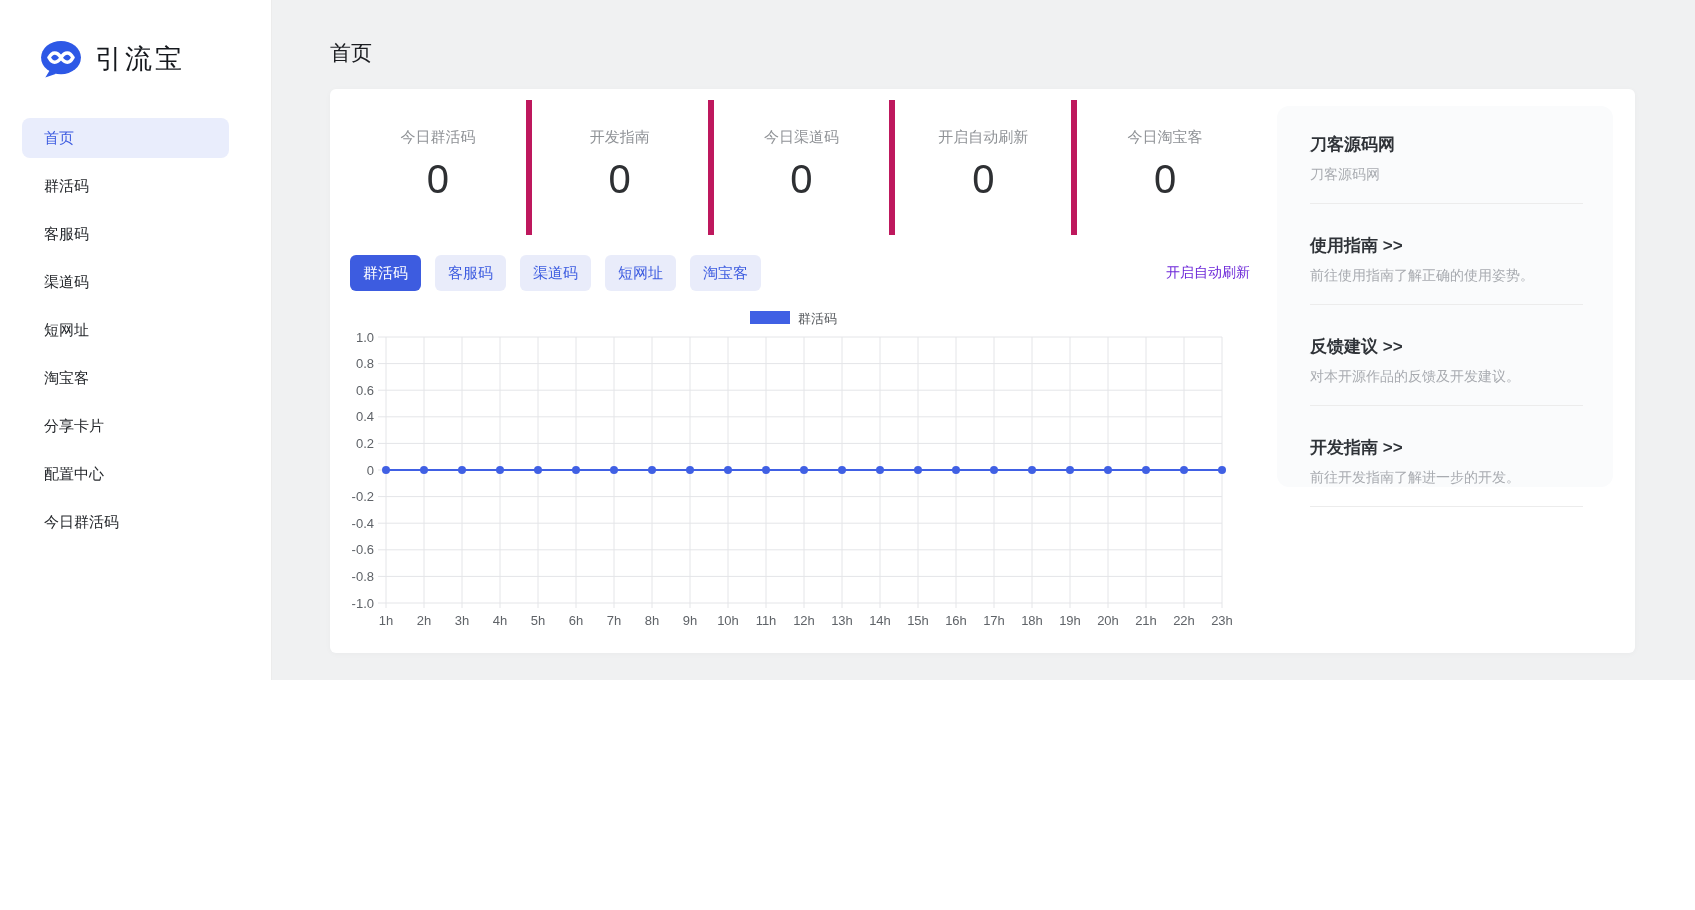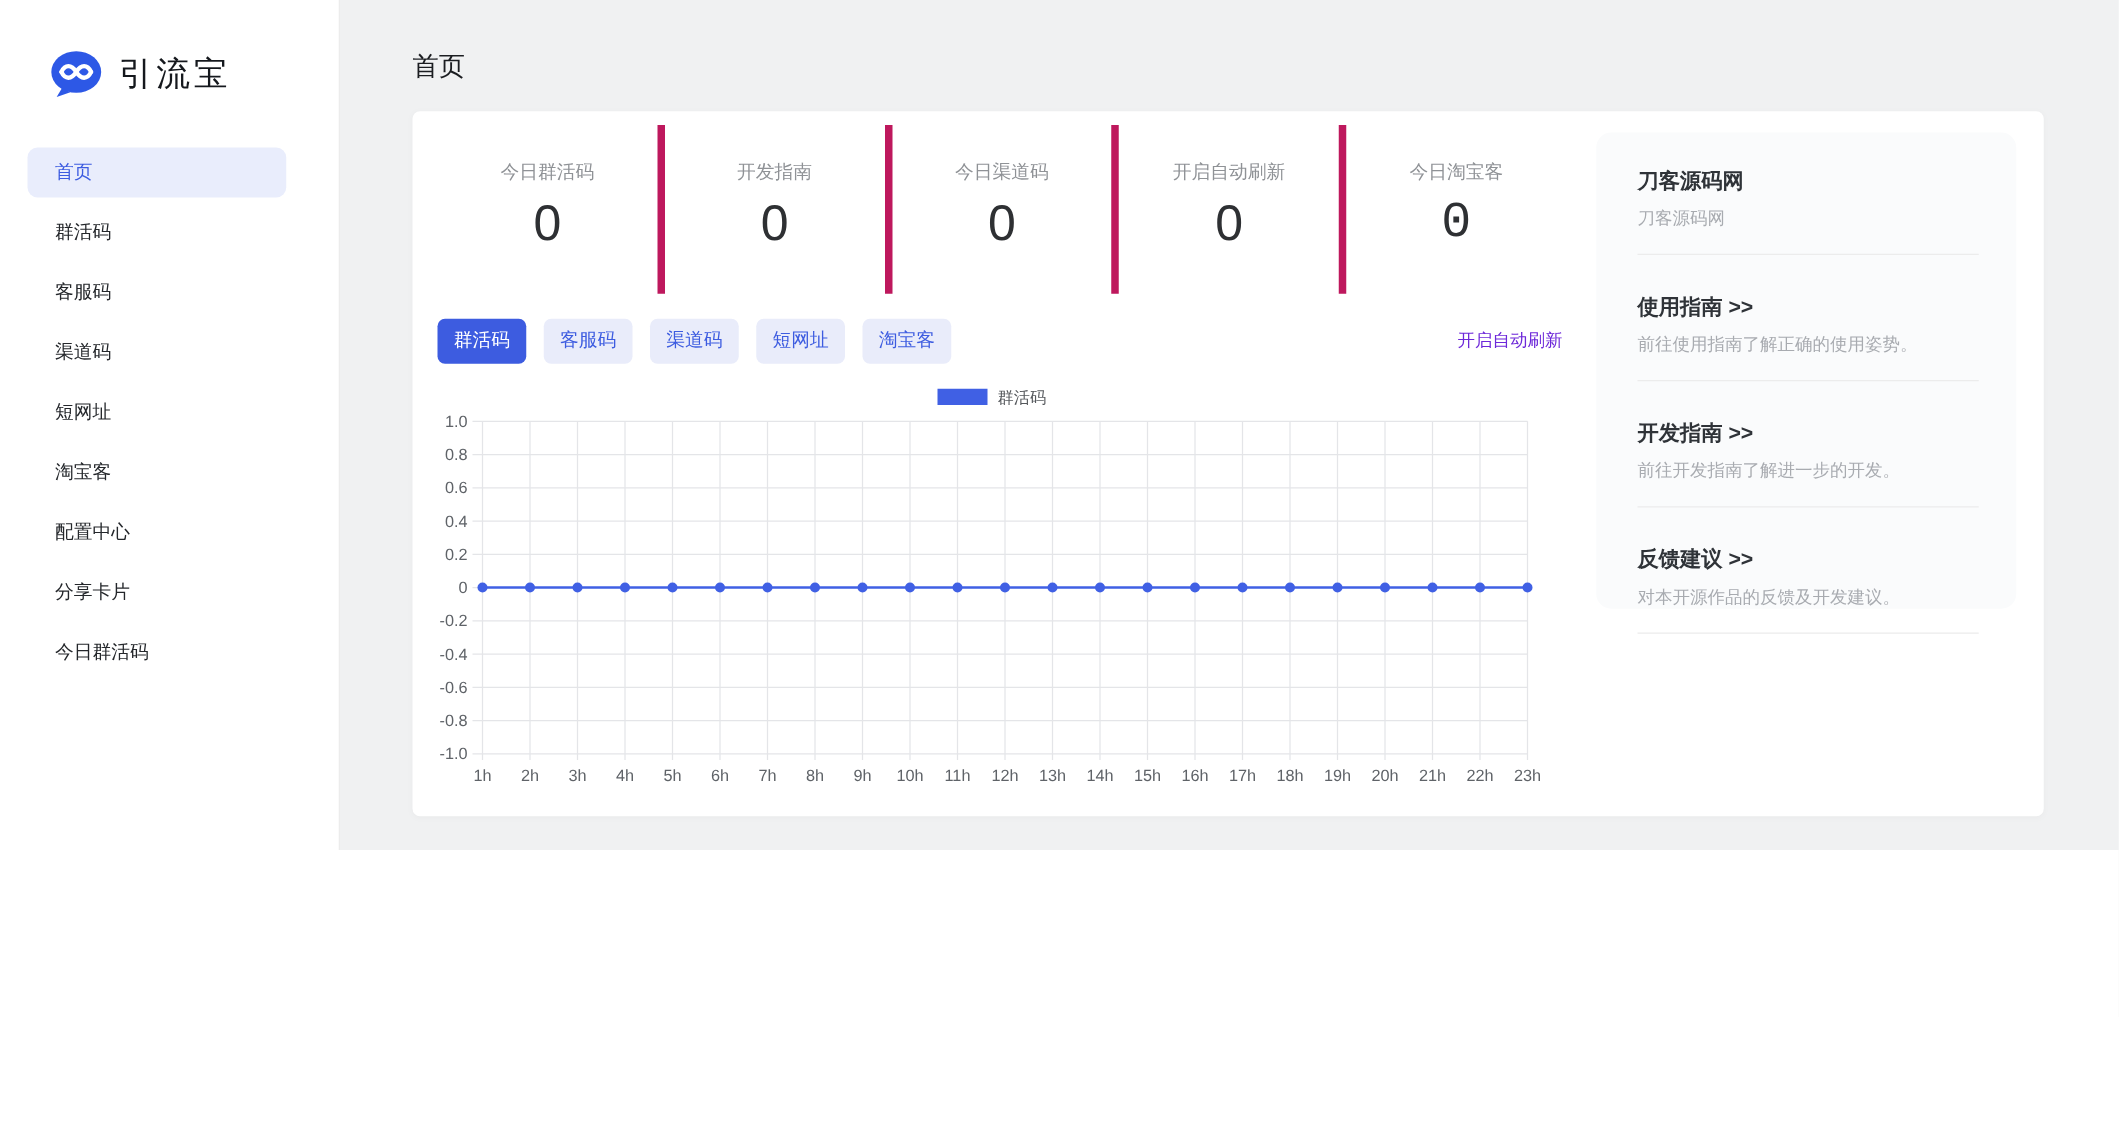--- a/index.html
+++ b/index.html
@@ -15,21 +15,21 @@
   .menu-item{height:40px;line-height:40px;margin:0 42px 8px 22px;padding-left:22px;border-radius:8px;font-size:15px;color:#24272b;cursor:pointer;}
   .menu-item.active{background:#e9edfc;color:#3d5ce0;font-weight:500;}
 
   
   .page-title{position:absolute;left:330px;top:39px;font-size:21px;color:#1b1d21;font-weight:500;}
   .card{position:absolute;left:330px;top:89px;width:1305px;height:564px;background:#ffffff;border-radius:6px;box-shadow:0 1px 6px rgba(0,0,0,0.03);}
 
   
   .stats{position:absolute;left:20px;top:11px;width:903px;height:135px;display:flex;}
   .stat{flex:1;text-align:center;border-right:6px solid #be185d;}
-  .stat:last-child{border-right:none;font-family:Liberation Mono, monospace;}
+  .stat:last-child{border-right:none;}
   .stat-label{margin-top:28px;font-size:15px;color:#8f9296;}
   .stat-value{margin-top:10px;font-size:40px;color:#2e3033;font-weight:400;}
 
   
   .tabs-row{position:absolute;left:20px;top:166px;width:900px;height:36px;display:flex;align-items:center;}
   .tab{height:36px;line-height:36px;padding:0 13px;margin-right:14px;border-radius:6px;font-size:15px;background:#e9ecfa;color:#3d5ce0;cursor:pointer;}
   .tab.active{background:#3d5ce0;color:#ffffff;}
   .auto-refresh{margin-left:auto;font-size:14px;color:#6d28d9;cursor:pointer;}
 
   
@@ -60,22 +60,22 @@
       </svg>
       <span class="logo-title">引流宝</span>
     </div>
     <div class="menu">
       <div class="menu-item active"><span>首页</span></div>
       <div class="menu-item"><span>群活码</span></div>
       <div class="menu-item"><span>客服码</span></div>
       <div class="menu-item"><span>渠道码</span></div>
       <div class="menu-item"><span>短网址</span></div>
       <div class="menu-item"><span>淘宝客</span></div>
+      <div class="menu-item"><span>分享卡片</span></div>
       <div class="menu-item"><span>配置中心</span></div>
-      <div class="menu-item"><span>分享卡片</span></div>
       <div class="menu-item"><span>今日群活码</span></div>
     </div>
   </div>
 
   <div class="page-title">首页</div>
 
   <div class="card">
 
     <div class="stats">
       <div class="stat">
@@ -215,25 +215,25 @@
       <div class="sec-title">刀客源码网</div>
       <div class="sec-desc">刀客源码网</div>
       <div class="sec-divider"></div>
     </div>
     <div class="info-section">
       <div class="sec-title">使用指南 &gt;&gt;</div>
       <div class="sec-desc">前往使用指南了解正确的使用姿势。</div>
       <div class="sec-divider"></div>
     </div>
     <div class="info-section">
+      <div class="sec-title">反馈建议 &gt;&gt;</div>
+      <div class="sec-desc">对本开源作品的反馈及开发建议。</div>
+      <div class="sec-divider"></div>
+    </div>
+    <div class="info-section">
       <div class="sec-title">开发指南 &gt;&gt;</div>
       <div class="sec-desc">前往开发指南了解进一步的开发。</div>
       <div class="sec-divider"></div>
     </div>
-    <div class="info-section">
-      <div class="sec-title">反馈建议 &gt;&gt;</div>
-      <div class="sec-desc">对本开源作品的反馈及开发建议。</div>
-      <div class="sec-divider"></div>
-    </div>
   </div>
 
   <div class="bottom-bar"></div>
 </div>
 
 </body></html>

